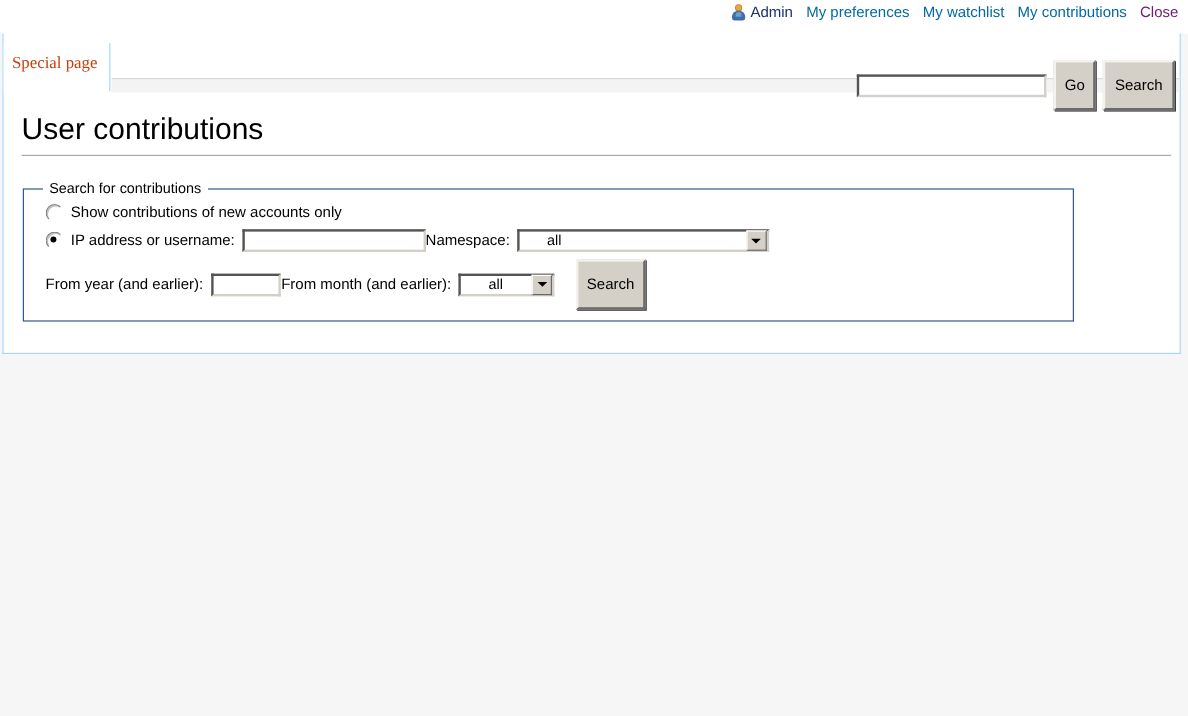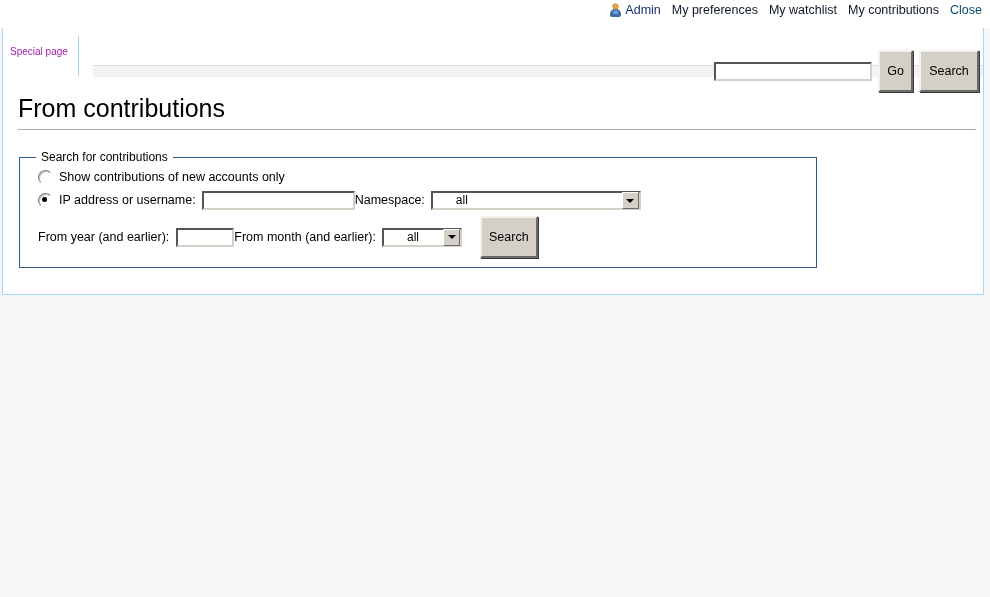--- a/index.html
+++ b/index.html
@@ -37,29 +37,29 @@
     white-space: nowrap;
   }
   .pl-item {
     display: inline-flex;
     align-items: center;
     gap: 4px;
     line-height: 16px;
     text-align: center;
   }
   .p-link {
-    color: #0f172a;
+    color: #0369a1;
     text-decoration: none;
     cursor: pointer;
   }
   .p-link.username {
     color: #1b2f70;
   }
   .p-link.close-link {
-    color: #0c4a6e;
+    color: #701a75;
   }
 
   
   .user-icon {
     position: relative;
     display: inline-block;
     width: 11px;
     height: 13px;
     vertical-align: -2px;
   }
@@ -117,24 +117,25 @@
   }
   #tab-special-page {
     position: absolute;
     left: 0;
     top: 8px;
     height: 40px;
     padding: 10px 10px 0 7px;
     box-sizing: border-box;
     background: #ffffff;
     border-right: 1px solid #a7d7f9;
-    font-size: 10px;
-    color: #a21caf;
+    font-size: 14px;
+    color: #c2410c;
     white-space: nowrap;
     cursor: pointer;
+    font-family: Liberation Serif, serif;
   }
   #tab-strip-fill {
     position: absolute;
     left: 90px;
     top: 37px;
     right: 0;
     height: 11px;
     background: #f3f3f3;
     border-top: 1px solid #dcdcdc;
   }
@@ -194,21 +195,21 @@
     width: 958px;
     height: 1px;
     background: #aaaaaa;
   }
 
   
   #contrib-fieldset {
     position: absolute;
     left: 16px;
     top: 122px;
-    width: 798px;
+    width: 876px;
     height: 118px;
     box-sizing: border-box;
     border: 1px solid #2d5a8c;
     padding: 0;
     margin: 0;
   }
   #contrib-legend {
     margin-left: 16px;
     padding: 0 5px;
     font-size: 12px;
@@ -351,21 +352,21 @@
     <div id="tab-strip-fill"></div>
     <div id="tab-special-page">Special page</div>
   </div>
 
   <div id="header-search">
     <input id="header-search-input" type="text" value="" style="">
     <button id="go-button" class="win-button">Go</button>
     <button id="header-search-button" class="win-button">Search</button>
   </div>
 
-  <h1 id="page-title">From contributions</h1>
+  <h1 id="page-title">User contributions</h1>
   <div id="title-rule"></div>
 
   <fieldset id="contrib-fieldset">
     <legend id="contrib-legend">Search for contributions</legend>
 
     <div id="contrib-form">
 
       <div class="form-row">
         <span class="radio"></span>
         <span class="form-label">Show contributions of new accounts only</span>

